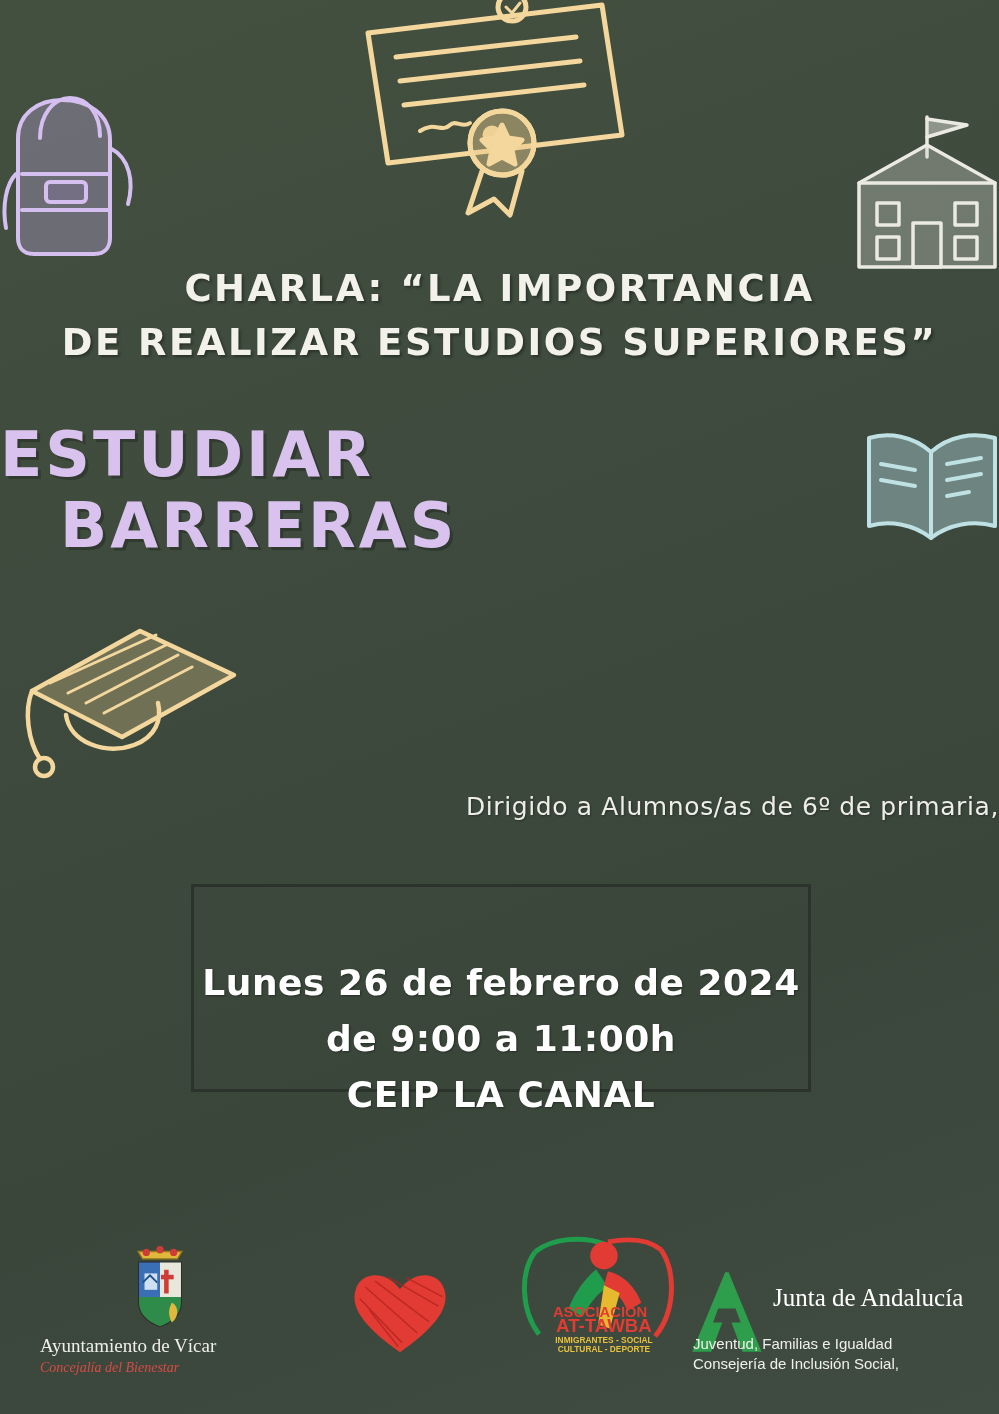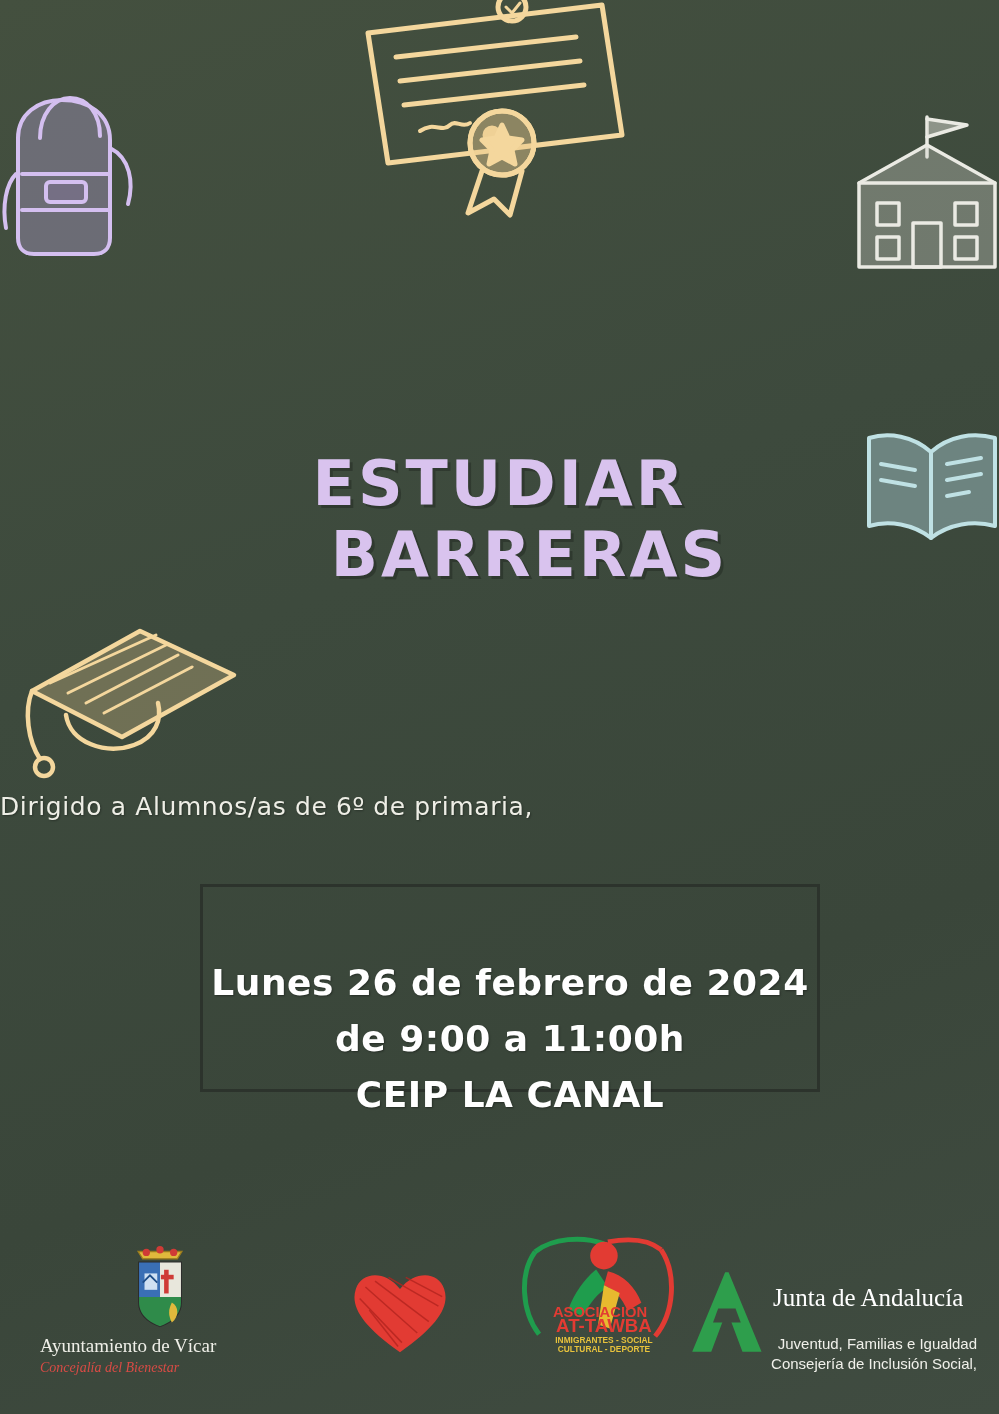--- a/index.html
+++ b/index.html
@@ -46,24 +46,23 @@
     font-weight: bold;
     font-size: 37px;
     letter-spacing: 2.5px;
     line-height: 1.45;
     text-shadow: 2px 2px 3px rgba(0,0,0,0.35);
   }
   .charla .l2 { display: block; }
 
   .title-wrap {
     position: absolute;
-    top: 452px;
+    top: 423px;
     left: 0;
     right: 0;
-    text-align: center;
   }
   .t-line {
     font-family: "DejaVu Sans", sans-serif;
     font-weight: bold;
     letter-spacing: 3px;
     line-height: 1.02;
   }
   .t1 {
     color: #d9c3ee;
     font-size: 62px;
@@ -81,33 +80,33 @@
     margin-top: 8px;
     margin-left: 60px;
     text-shadow: 3px 3px 0 rgba(0,0,0,0.22);
   }
 
   .audience {
     position: absolute;
     top: 788px;
     left: 0;
     right: 0;
-    text-align: left;
+    text-align: right;
     color: #eeeee6;
     font-family: "DejaVu Sans", sans-serif;
     font-size: 25px;
     line-height: 1.55;
     letter-spacing: 0.6px;
     text-shadow: 1px 1px 2px rgba(0,0,0,0.3);
   }
 
   
   .infobox {
     position: absolute;
-    left: 200px;
+    left: 191px;
     top: 884px;
     width: 620px;
     height: 208px;
     border: 3px solid #2c332c;
     box-sizing: border-box;
   }
   .infobox-inner {
     position: absolute;
     left: 0; right: 0;
     top: 68px;
@@ -158,21 +157,21 @@
     font-family: "Liberation Serif", serif;
     font-size: 26px;
   }
   .vicar-text .es { font-size: 15px; font-style: italic; }
   .vicar-text .mucho { font-style: italic; font-size: 24px; }
 
   
   .logo-att { left: 512px; bottom: 40px; width: 185px; }
 
   
-  .logo-junta { right: 22px; bottom: 22px; width: 290px; text-align: right; }
+  .logo-junta { right: 22px; bottom: 22px; width: 290px; text-align: left; }
   .junta-row { display: flex; align-items: center; gap: 8px; }
   .junta-name {
     color: #ffffff;
     font-family: "Liberation Serif", serif;
     font-size: 25px;
     line-height: 1;
   }
   .junta-sub {
     color: #f0f0ea;
     font-family: "Liberation Sans", sans-serif;
@@ -248,20 +247,24 @@
       <path d="M56 100 C60 128 96 140 124 130 C146 122 152 104 148 88"></path>
       <path d="M40 68 L146 20" stroke-width="3"></path>
       <path d="M58 78 L156 30" stroke-width="3"></path>
       <path d="M76 88 L168 40" stroke-width="3"></path>
       <path d="M94 98 L182 52" stroke-width="3"></path>
       <path d="M22 76 C14 96 18 126 30 144"></path>
       <circle cx="34" cy="152" r="9"></circle>
     </svg>
   </div>
 
+  <div class="charla">
+    <span>CHARLA:  “LA IMPORTANCIA</span>
+    <span class="l2">DE REALIZAR ESTUDIOS SUPERIORES”</span>
+  </div>
 
   <div class="title-wrap">
     <div class="t-line t1">ESTUDIAR</div>
     <div class="t-line t3">BARRERAS</div>
   </div>
 
   <div class="audience">
     <div>Dirigido a Alumnos/as de 6º de primaria,</div>
   </div>
 

